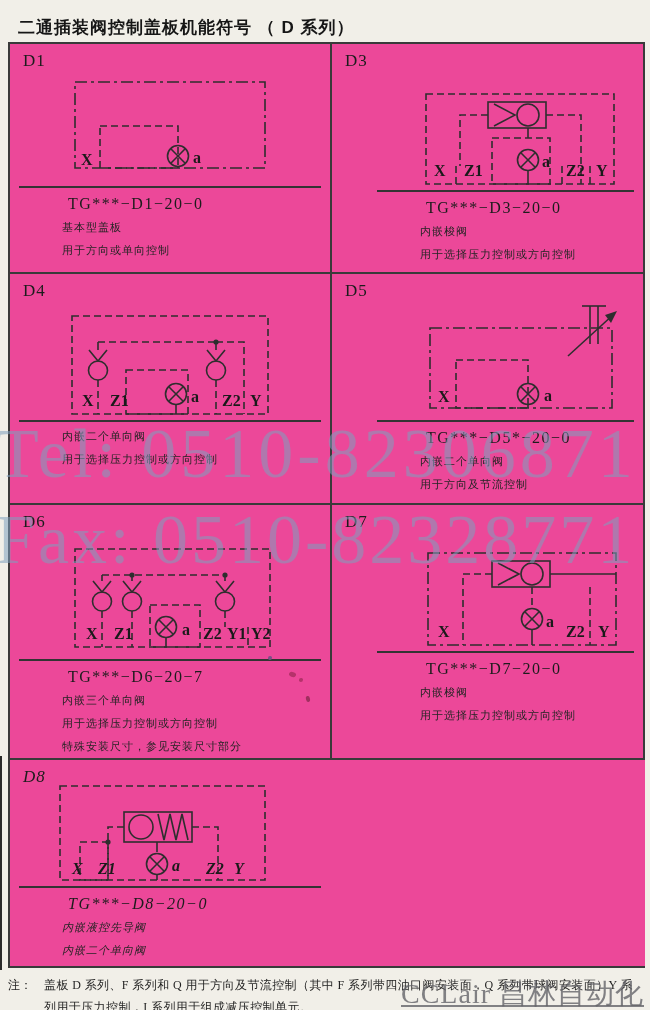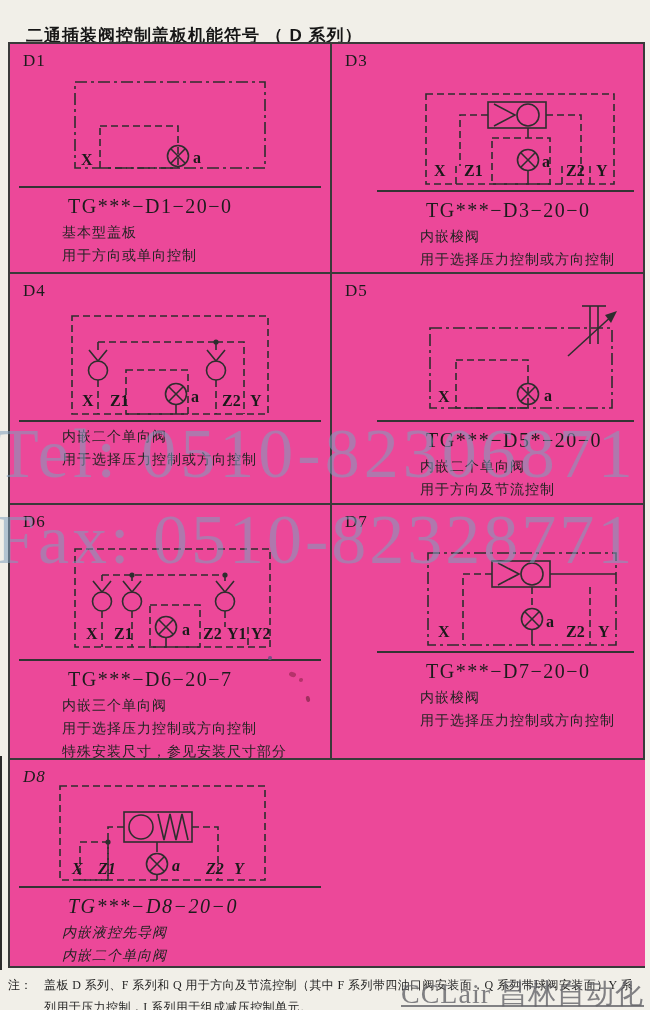--- a/index.html
+++ b/index.html
@@ -3,21 +3,21 @@
 <meta charset="utf-8">
 <style>
   html,body { margin:0; padding:0; }
   body {
     width:650px; height:1010px; overflow:hidden; position:relative;
     background:#f1efe8;
     font-family:"Liberation Serif", serif;
     color:#1f1f1f;
   }
   .title {
-    position:absolute; top:8px; left:10px; margin:16px;
+    position:absolute; top:8px; left:10px; margin:8px;
     font-size:17px; font-weight:bold; letter-spacing:1px;
     font-family:"Liberation Sans", sans-serif; color:#161616;
   }
   
   .tbl {
     position:absolute; left:8px; top:42px; width:635px;
     display:grid; grid-template-columns:320px 315px;
     grid-template-rows:228px 231px 255px 208px;
     border-left:2px solid #3a3a3a; border-top:2px solid #3a3a3a; border-bottom:2px solid #3a3a3a;
     background:#ec4899;
@@ -39,25 +39,25 @@
   .diag .d  { stroke-dasharray:7 4; }
   .diag .dd { stroke-dasharray:12 4 3 4; }
   .diag .dot { fill:#2e2e2e; stroke:none; }
   .diag .fill { fill:#2e2e2e; stroke:none; }
   .diag text {
     fill:#1a1a1a; stroke:none; font-family:"Liberation Serif", serif;
     font-size:16px; font-weight:600;
   }
   .sep { height:0; border-top:2px solid #333; margin:4px 9px 0 9px; }
   .code {
-    padding-left:58px; margin-top:7px; font-size:20px; letter-spacing:1.5px;
+    padding-left:58px; margin-top:7px; font-size:16px; letter-spacing:1.5px;
     color:#1c1c1c; white-space:nowrap;
   }
   .desc { padding-left:52px; margin-top:3px; }
-  .desc div { font-size:14px; line-height:23px; letter-spacing:1px; color:#242424; }
+  .desc div { font-size:11px; line-height:23px; letter-spacing:1px; color:#242424; }
   
   .note { position:absolute; left:8px; top:974px; width:640px; font-size:12px; line-height:22px; }
   .note-label { position:absolute; left:0; top:0; }
   .note-text { margin-left:36px; letter-spacing:0.4px; }
   
   .wm {
     position:absolute; white-space:nowrap; pointer-events:none; z-index:5;
     font-family:"Liberation Serif", serif; color:rgba(126,160,190,0.55);
   }
   .wm-tel { left:-4px; top:414px; font-size:70px; letter-spacing:4px; }

